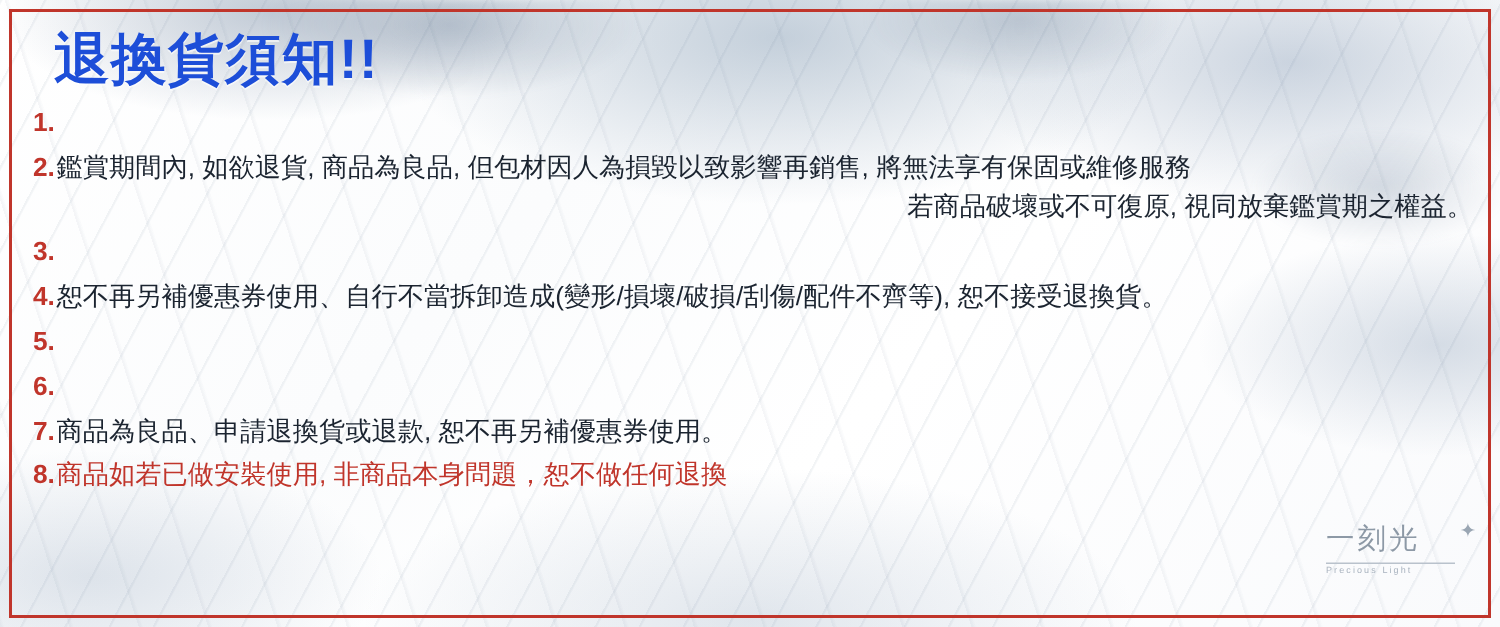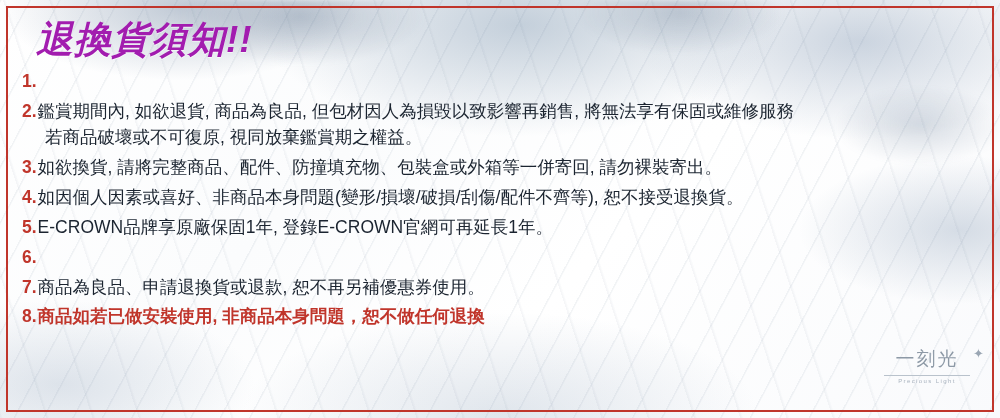--- a/index.html
+++ b/index.html
@@ -56,28 +56,27 @@
   }
 
   
   .content {
     position: absolute;
     inset: 0;
     padding: 16px 18px 10px 22px;
   }
 
   .title {
-    color: #a21caf;
+    color: #1d4ed8;
     font-size: 37px;
     font-weight: bold;
     letter-spacing: 1px;
     line-height: 1.1;
     margin: 4px 0 8px 14px;
     text-shadow: 0 1px 0 rgba(255,255,255,0.6);
-    font-style: italic;
   }
 
   ol.rules {
     list-style: none;
     margin: 0;
     padding: 0;
   }
 
   .rule {
     display: flex;
@@ -93,33 +92,33 @@
     font-weight: bold;
     font-size: 17.5px;
     flex: 0 0 auto;
     padding-right: 1px;
   }
   .rule .txt { flex: 0 1 auto; }
 
   .rule.sub {
     padding-left: 22px;
     margin-top: -3px;
+    justify-content: flex-end;
   }
 
   .rule.highlight .txt {
     color: #c0352b;
-    font-weight: bold;
+    font-weight: normal;
   }
 
   
   .watermark {
     position: absolute;
     right: 30px;
     bottom: 34px;
-    text-align: center;
     color: #9aa6b3;
     user-select: none;
   }
   .watermark .wm-main {
     font-size: 19px;
     letter-spacing: 2px;
     color: #8d99a6;
     white-space: nowrap;
   }
   .watermark .wm-line {
@@ -159,29 +158,27 @@
     <li class="rule">
       <span class="num">2.</span>
       <span class="txt">鑑賞期間內, 如欲退貨, 商品為良品, 但包材因人為損毀以致影響再銷售, 將無法享有保固或維修服務</span>
     </li>
     <li class="rule sub">
       <span class="num"></span>
       <span class="txt">若商品破壞或不可復原, 視同放棄鑑賞期之權益。</span>
     </li>
     <li class="rule">
       <span class="num">3.</span>
-      <span class="txt">如欲換貨, 請將完整商品、配件、防撞填充物、包裝盒或外箱等一併寄回, 請勿裸裝寄出。</span>
     </li>
     <li class="rule">
       <span class="num">4.</span>
-      <span class="txt">如因個人因素或喜好、非商品本身問題(變形/損壞/破損/刮傷/配件不齊等), 恕不接受退換貨。</span>
+      <span class="txt">恕不再另補優惠券使用、自行不當拆卸造成(變形/損壞/破損/刮傷/配件不齊等), 恕不接受退換貨。</span>
     </li>
     <li class="rule">
       <span class="num">5.</span>
-      <span class="txt">E-CROWN品牌享原廠保固1年, 登錄E-CROWN官網可再延長1年。</span>
     </li>
     <li class="rule">
       <span class="num">6.</span>
     </li>
     <li class="rule">
       <span class="num">7.</span>
       <span class="txt">商品為良品、申請退換貨或退款, 恕不再另補優惠券使用。</span>
     </li>
     <li class="rule highlight">
       <span class="num">8.</span>

